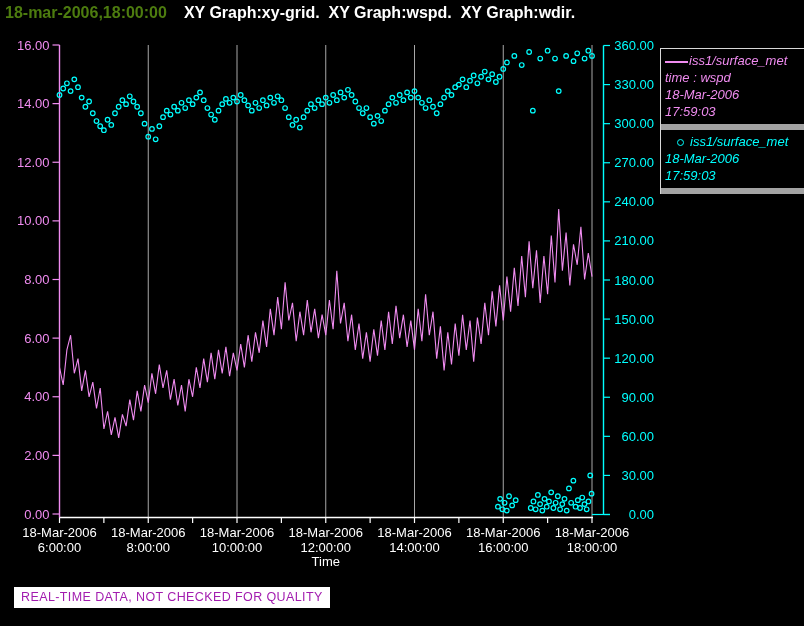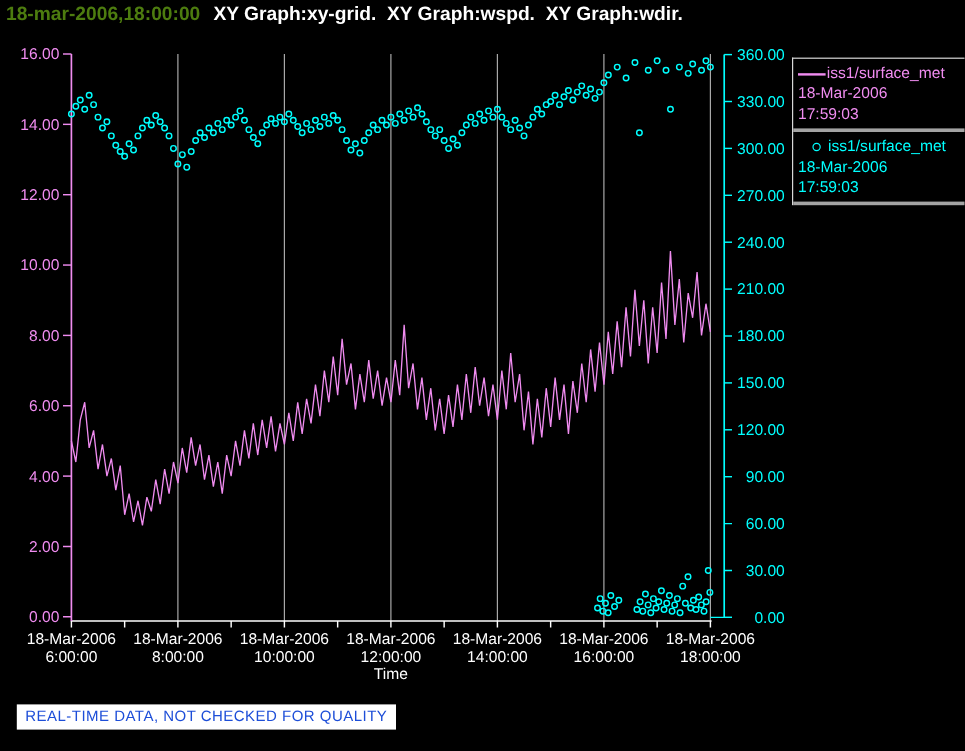--- a/index.html
+++ b/index.html
@@ -1,33 +1,33 @@
 <!DOCTYPE html>
 <html><head>
 <meta charset="utf-8">
 <style>
   html,body{margin:0;padding:0;background:#000;}
   #screen{position:relative;width:804px;height:626px;background:#000;overflow:hidden;
           font-family:"Liberation Sans",sans-serif;}
   #titlebar{position:absolute;left:5px;top:4px;font-size:16px;font-weight:bold;
             white-space:pre;letter-spacing:0px;}
   #title-time{color:#4d7c0f;}
-  #title-rest{color:#ffffff;margin-left:11px;}
+  #title-rest{color:#ffffff;margin-left:17px;}
   #chart-svg{position:absolute;left:0;top:0;}
   #legend{position:absolute;left:660px;top:48px;width:143px;
           border-top:1px solid #d8d8d8;border-left:1px solid #d8d8d8;
           font-size:13px;line-height:17px;}
-  .legend-entry{padding:3px 8px 4px 4px;border-bottom:3px solid #a3a3a3;}
+  .legend-entry{padding:3px 8px 4px 4px;border-bottom:6px solid #a3a3a3;font-style:italic;}
   .legend-entry.wspd{color:#f08cf0;}
   .legend-entry.wdir{color:#00ffff;}
   .sym-line{display:inline-block;width:23px;height:2px;background:#f08cf0;
             vertical-align:middle;margin-right:1px;}
   .sym-circle{display:inline-block;width:5px;height:5px;border:1px solid #00ffff;
               border-radius:50%;vertical-align:middle;margin:0 6px 0 12px;}
-  #banner{position:absolute;left:14px;top:587px;background:#ffffff;color:#1d4ed8;
+  #banner{position:absolute;left:14px;top:587px;background:#ffffff;color:#a21caf;
           font-size:12.5px;padding:3px 7px 4px 7px;letter-spacing:0.4px;}
 </style>
 </head>
 <body>
 
 <div id="screen">
 
   <div id="titlebar"><span id="title-time">18-mar-2006,18:00:00</span><span id="title-rest">XY Graph:xy-grid.  XY Graph:wspd.  XY Graph:wdir.</span></div>
 
   <svg id="chart-svg" width="804" height="626">
@@ -295,20 +295,21 @@
         <circle cx="588.45" cy="501.47222222222223" r="2.3" fill="none" stroke="#00ffff" stroke-width="1.2"></circle>
         <circle cx="590.225" cy="475.4166666666667" r="2.3" fill="none" stroke="#00ffff" stroke-width="1.2"></circle>
         <circle cx="591.55625" cy="493.65555555555557" r="2.3" fill="none" stroke="#00ffff" stroke-width="1.2"></circle>
       </g>
       <polyline points="59.5,367.4 63.2,385.0 66.9,349.9 70.6,335.2 74.3,373.3 78.0,358.6 81.7,390.9 85.4,370.4 89.1,396.8 92.8,382.1 96.5,408.5 100.2,388.0 103.9,429.0 107.6,411.4 111.3,434.9 115.0,417.3 118.7,437.8 122.4,414.3 126.1,426.1 129.8,399.7 133.5,420.2 137.2,390.9 140.9,411.4 144.6,385.0 148.3,402.6 151.9,373.3 155.6,393.8 159.3,364.5 163.0,388.0 166.7,370.4 170.4,399.7 174.1,379.2 177.8,405.5 181.5,385.0 185.2,411.4 188.9,379.2 192.6,396.8 196.3,367.4 200.0,388.0 203.7,358.6 207.4,382.1 211.1,352.8 214.8,379.2 218.5,349.9 222.2,373.3 225.9,346.9 229.6,376.2 233.3,352.8 237.0,370.4 240.7,344.0 244.4,367.4 248.1,335.2 251.8,361.6 255.5,332.3 259.2,352.8 262.9,320.5 266.6,346.9 270.3,308.8 274.0,335.2 277.7,297.1 281.4,329.3 285.1,282.4 288.8,320.5 292.5,302.9 296.2,341.1 299.9,311.7 303.6,335.2 307.3,300.0 311.0,332.3 314.7,308.8 318.4,338.1 322.1,314.7 325.8,335.2 329.4,300.0 333.1,329.3 336.8,270.7 340.5,323.5 344.2,302.9 347.9,341.1 351.6,314.7 355.3,349.9 359.0,323.5 362.7,358.6 366.4,332.3 370.1,361.6 373.8,329.3 377.5,355.7 381.2,320.5 384.9,349.9 388.6,311.7 392.3,344.0 396.0,305.9 399.7,338.1 403.4,314.7 407.1,346.9 410.8,320.5 414.5,349.9 418.2,308.8 421.9,341.1 425.6,294.2 429.3,335.2 433.0,311.7 436.7,358.6 440.4,326.4 444.1,370.4 447.8,332.3 451.5,364.5 455.2,323.5 458.9,355.7 462.6,314.7 466.3,349.9 470.0,320.5 473.7,361.6 477.4,317.6 481.1,344.0 484.8,302.9 488.5,335.2 492.2,291.2 495.9,326.4 499.6,285.4 503.3,320.5 506.9,276.6 510.6,311.7 514.3,267.8 518.0,305.9 521.7,256.0 525.4,297.1 529.1,241.4 532.8,288.3 536.5,250.2 540.2,302.9 543.9,256.0 547.6,294.2 551.3,235.5 555.0,282.4 558.7,209.1 562.4,270.7 566.1,232.6 569.8,285.4 573.5,244.3 577.2,264.8 580.9,226.7 584.6,279.5 588.3,253.1 592.0,276.6" fill="none" stroke="#f08cf0" stroke-width="1.1"></polyline>
     </svg>
 
   <div id="legend">
     <div class="legend-entry wspd">
       <div><span class="sym-line"></span><span>iss1/surface_met</span></div>
+      <div>time : wspd</div>
       <div>18-Mar-2006</div>
       <div>17:59:03</div>
     </div>
     <div class="legend-entry wdir">
       <div><span class="sym-circle"></span><span>iss1/surface_met</span></div>
       <div>18-Mar-2006</div>
       <div>17:59:03</div>
     </div>
   </div>
 

